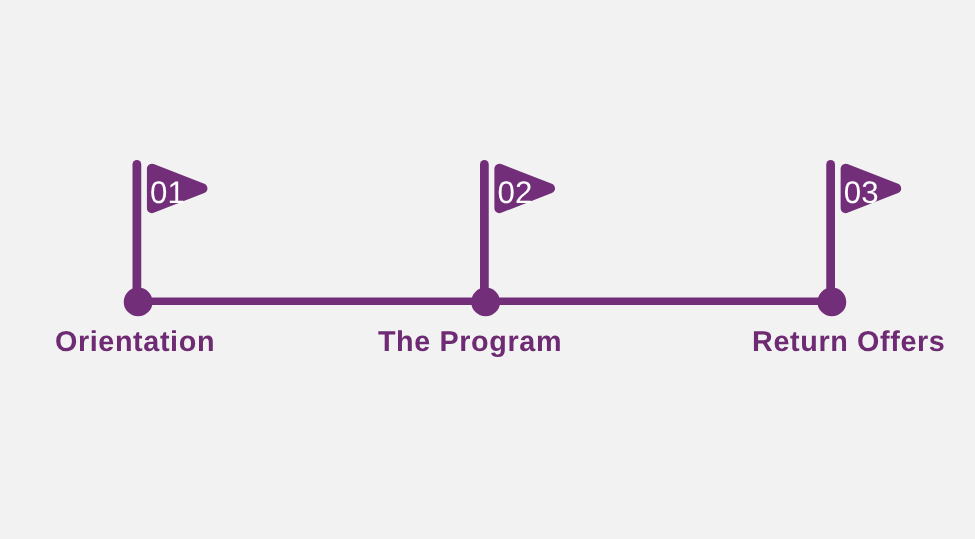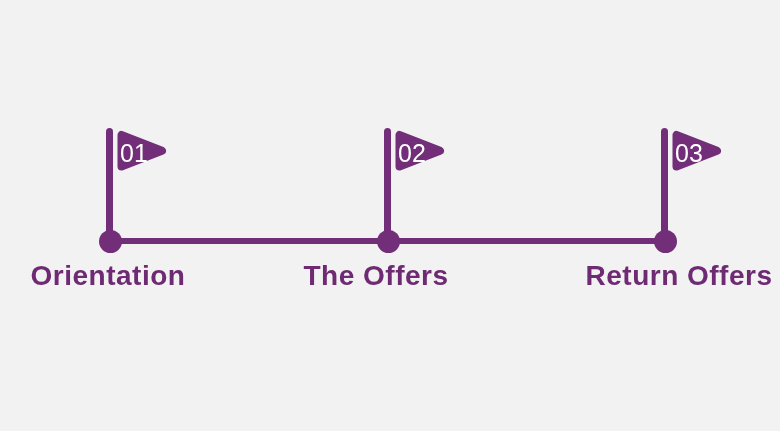--- a/index.html
+++ b/index.html
@@ -56,21 +56,21 @@
     top: 230px;
     width: 23px;
     height: 23px;
     border-radius: 50%;
     background: var(--accent, #732e7a);
   }
   .label {
     position: absolute;
     top: 262px;
     transform: translateX(-50%);
-    font-size: 28px;
+    font-size: 23px;
     font-weight: bold;
     line-height: 1;
     white-space: nowrap;
     color: var(--label_text, #6e2a72);
     letter-spacing: 0.5px;
   }
   
   .m0 .pole  { left: 106px; }
   .m0 .flag  { left: 117px; }
   .m0 .dot   { left: 99px;  }
@@ -103,21 +103,21 @@
     <div class="label">Orientation</div>
   </div>
 
   <div class="milestone m1">
     <div class="pole"></div>
     <svg class="flag" viewBox="0 0 52 42" aria-hidden="true">
       <path class="flag-shape" d="M4.5 5 L4.5 36.5 L45 20.75 Z"></path>
       <text class="flag-num" x="3" y="32">02</text>
     </svg>
     <div class="dot"></div>
-    <div class="label">The Offers</div>
+    <div class="label">The Program</div>
   </div>
 
   <div class="milestone m2">
     <div class="pole"></div>
     <svg class="flag" viewBox="0 0 52 42" aria-hidden="true">
       <path class="flag-shape" d="M4.5 5 L4.5 36.5 L45 20.75 Z"></path>
       <text class="flag-num" x="3" y="32">03</text>
     </svg>
     <div class="dot"></div>
     <div class="label">Return Offers</div>

